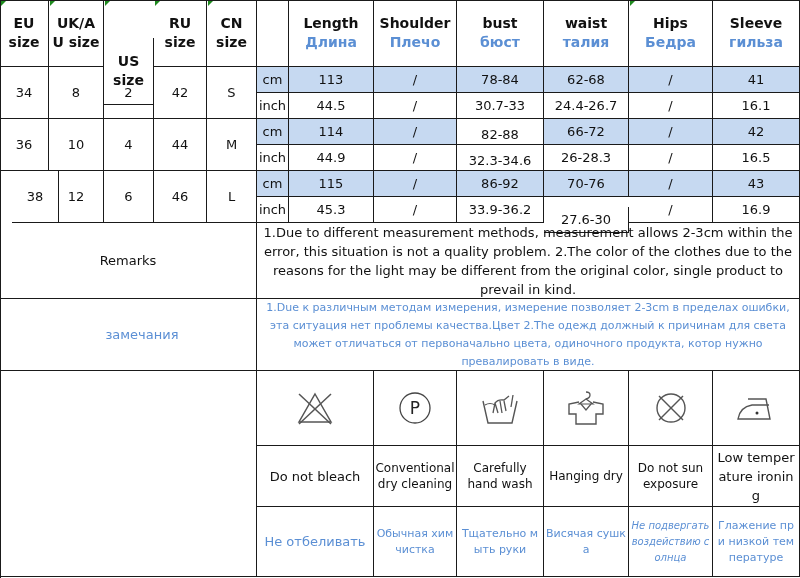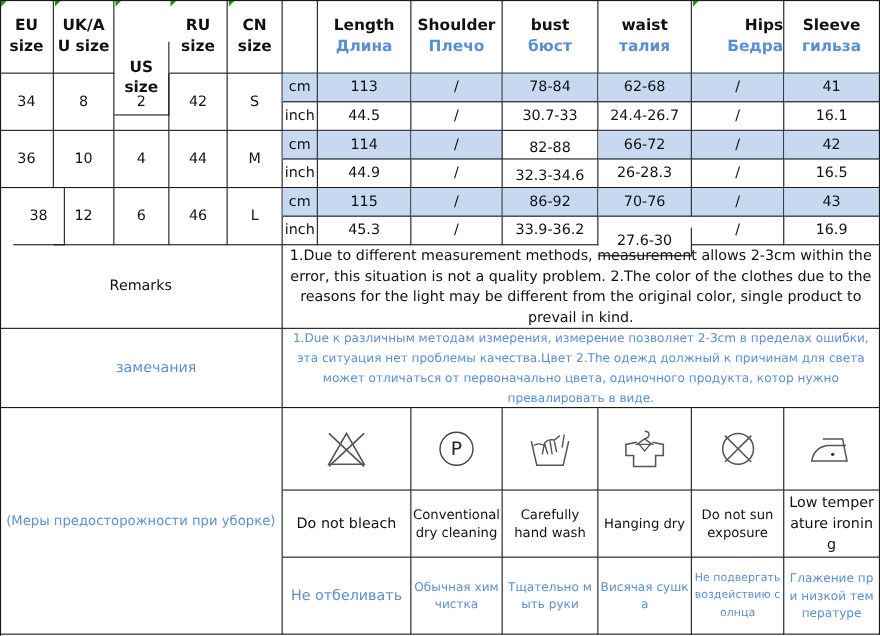--- a/index.html
+++ b/index.html
@@ -59,21 +59,21 @@
   <span class="ru">Плечо</span>
 </div>
 <div class="c hdr" style="left:457px;top:0;width:87px;height:67px;">
   <span>bust</span>
   <span class="ru">бюст</span>
 </div>
 <div class="c hdr" style="left:544px;top:0;width:85px;height:67px;">
   <span>waist</span>
   <span class="ru">талия</span>
 </div>
-<div class="c hdr" style="left:629px;top:0;width:84px;height:67px;align-items:flex-end;">
+<div class="c hdr" style="left:629px;top:0;width:84px;height:67px;">
   <span>Hips</span>
   <span class="ru">Бедра</span>
 </div>
 <div class="c hdr" style="left:713px;top:0;width:87px;height:67px;">
   <span>Sleeve</span>
   <span class="ru">гильза</span>
 </div>
 
 <div class="green" style="left:1px;top:1px;"></div>
 <div class="green" style="left:50px;top:1px;"></div>
@@ -146,21 +146,20 @@
   <span>Remarks</span>
 </div>
 <div class="c remark-en" style="left:257px;top:223px;width:543px;height:76px;">1.Due to different measurement methods, measurement allows 2-3cm within the error, this situation is not a quality problem.    2.The color of the clothes due to the reasons for the light may be different from the original color, single product to prevail in kind.</div>
 
 <div class="c lbl lbl-ru" style="left:0;top:299px;width:257px;height:72px;padding-left:28px;">
   <span>замечания</span>
 </div>
 <div class="c remark-ru" style="left:257px;top:299px;width:543px;height:72px;">1.Due к различным методам измерения, измерение позволяет 2-3cm в пределах ошибки, эта ситуация нет проблемы качества.Цвет 2.The одежд должный к причинам для света может отличаться от первоначально цвета, одиночного продукта, котор нужно превалировать в виде.</div>
 
 <div class="c lbl" style="left:0;top:371px;width:257px;height:206px;">
-  <span class="lbl-ru" style="font-size:12px;">(Меры предосторожности при уборке)</span>
 </div>
 
 <div class="c" style="left:257px;top:371px;width:117px;height:75px;">
   <svg width="40" height="36" viewBox="0 0 40 36">
       <polygon points="20,4 36,32 4,32" fill="none" stroke="#555" stroke-width="1.5"></polygon>
       <line x1="4" y1="4" x2="36" y2="34" stroke="#555" stroke-width="1.5"></line>
       <line x1="36" y1="4" x2="4" y2="34" stroke="#555" stroke-width="1.5"></line>
     </svg>
 </div>
 <div class="c" style="left:374px;top:371px;width:83px;height:75px;">
@@ -203,14 +202,14 @@
 <div class="c care-en" style="left:374px;top:446px;width:83px;height:61px;">Conventional dry cleaning</div>
 <div class="c care-en" style="left:457px;top:446px;width:87px;height:61px;padding:0 10px;">Carefully hand wash</div>
 <div class="c care-en" style="left:544px;top:446px;width:85px;height:61px;">Hanging dry</div>
 <div class="c care-en" style="left:629px;top:446px;width:84px;height:61px;padding:0 6px;">Do not sun exposure</div>
 <div class="c" style="left:713px;top:446px;width:87px;height:61px;font-size:13px;line-height:19px;word-break:break-all;padding:0 3px;">Low temperature ironing</div>
 
 <div class="c" style="left:257px;top:507px;width:117px;height:70px;font-size:13px;color:#5b8fd4;">Не отбеливать</div>
 <div class="c care-ru" style="left:374px;top:507px;width:83px;height:70px;word-break:break-all;">Обычная химчистка</div>
 <div class="c care-ru" style="left:457px;top:507px;width:87px;height:70px;word-break:break-all;">Тщательно мыть руки</div>
 <div class="c care-ru" style="left:544px;top:507px;width:85px;height:70px;word-break:break-all;">Висячая сушка</div>
-<div class="c care-ru" style="left:629px;top:507px;width:84px;height:70px;font-size:10px;word-break:break-all;">Не подвергать воздействию солнца</div>
+<div class="c care-ru" style="left:629px;top:507px;width:84px;height:70px;font-size:10px;word-break:break-all;font-style:italic;">Не подвергать воздействию солнца</div>
 <div class="c care-ru" style="left:713px;top:507px;width:87px;height:70px;word-break:break-all;">Глажение при низкой температуре</div>
 
 </body></html>

